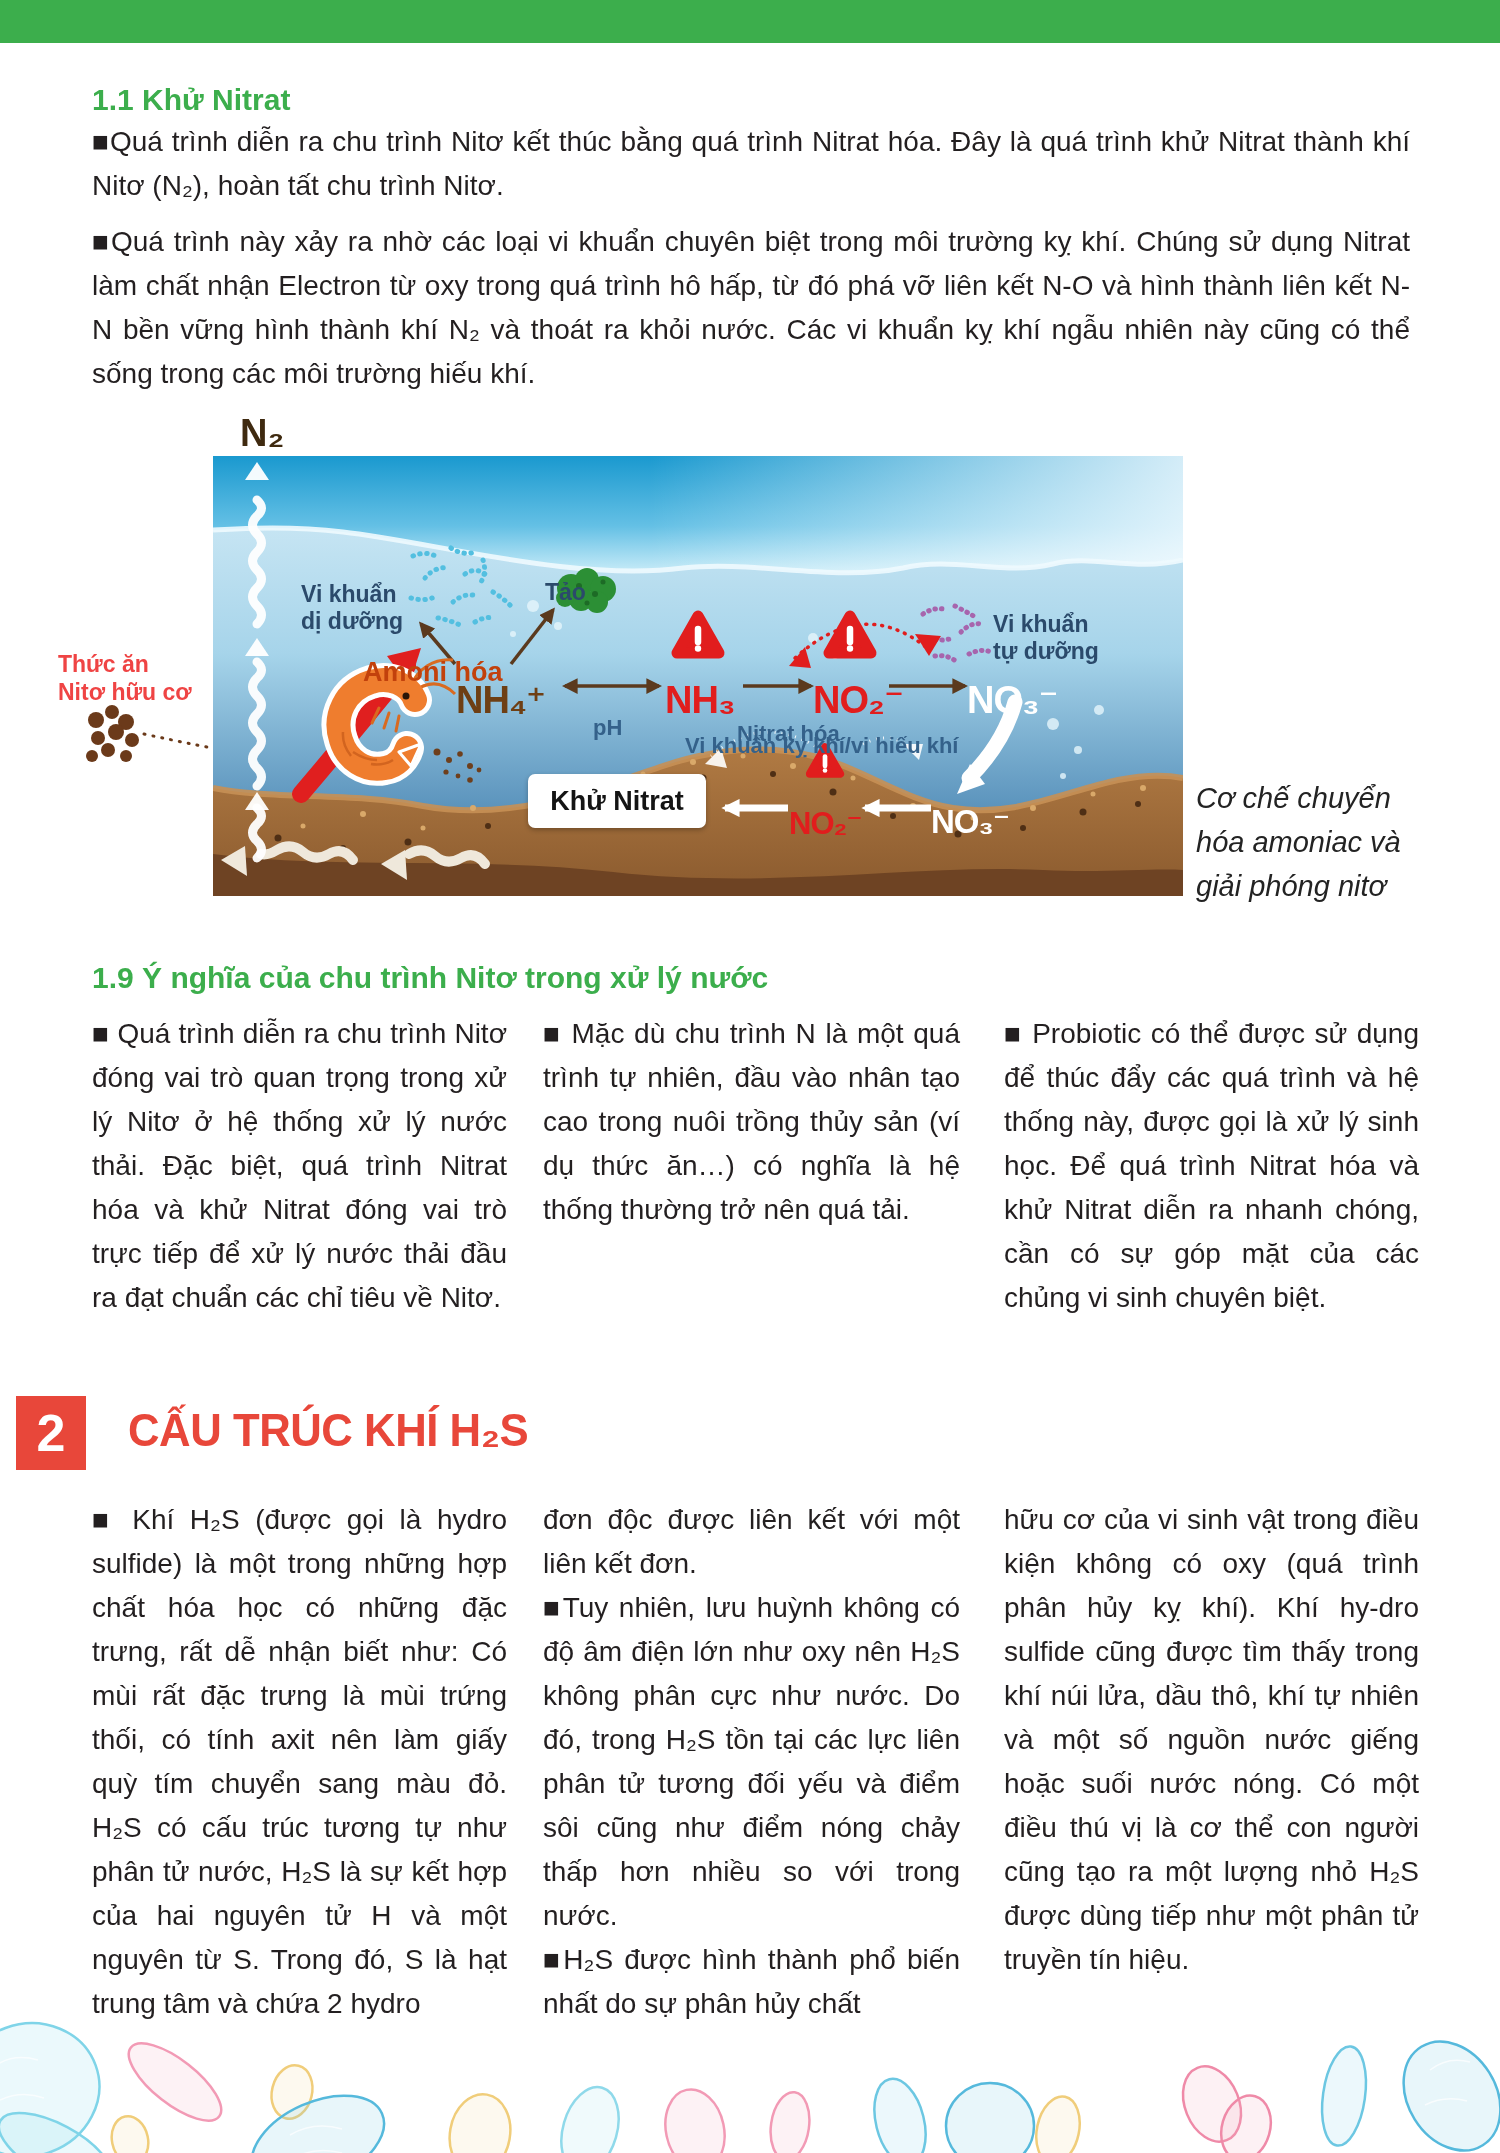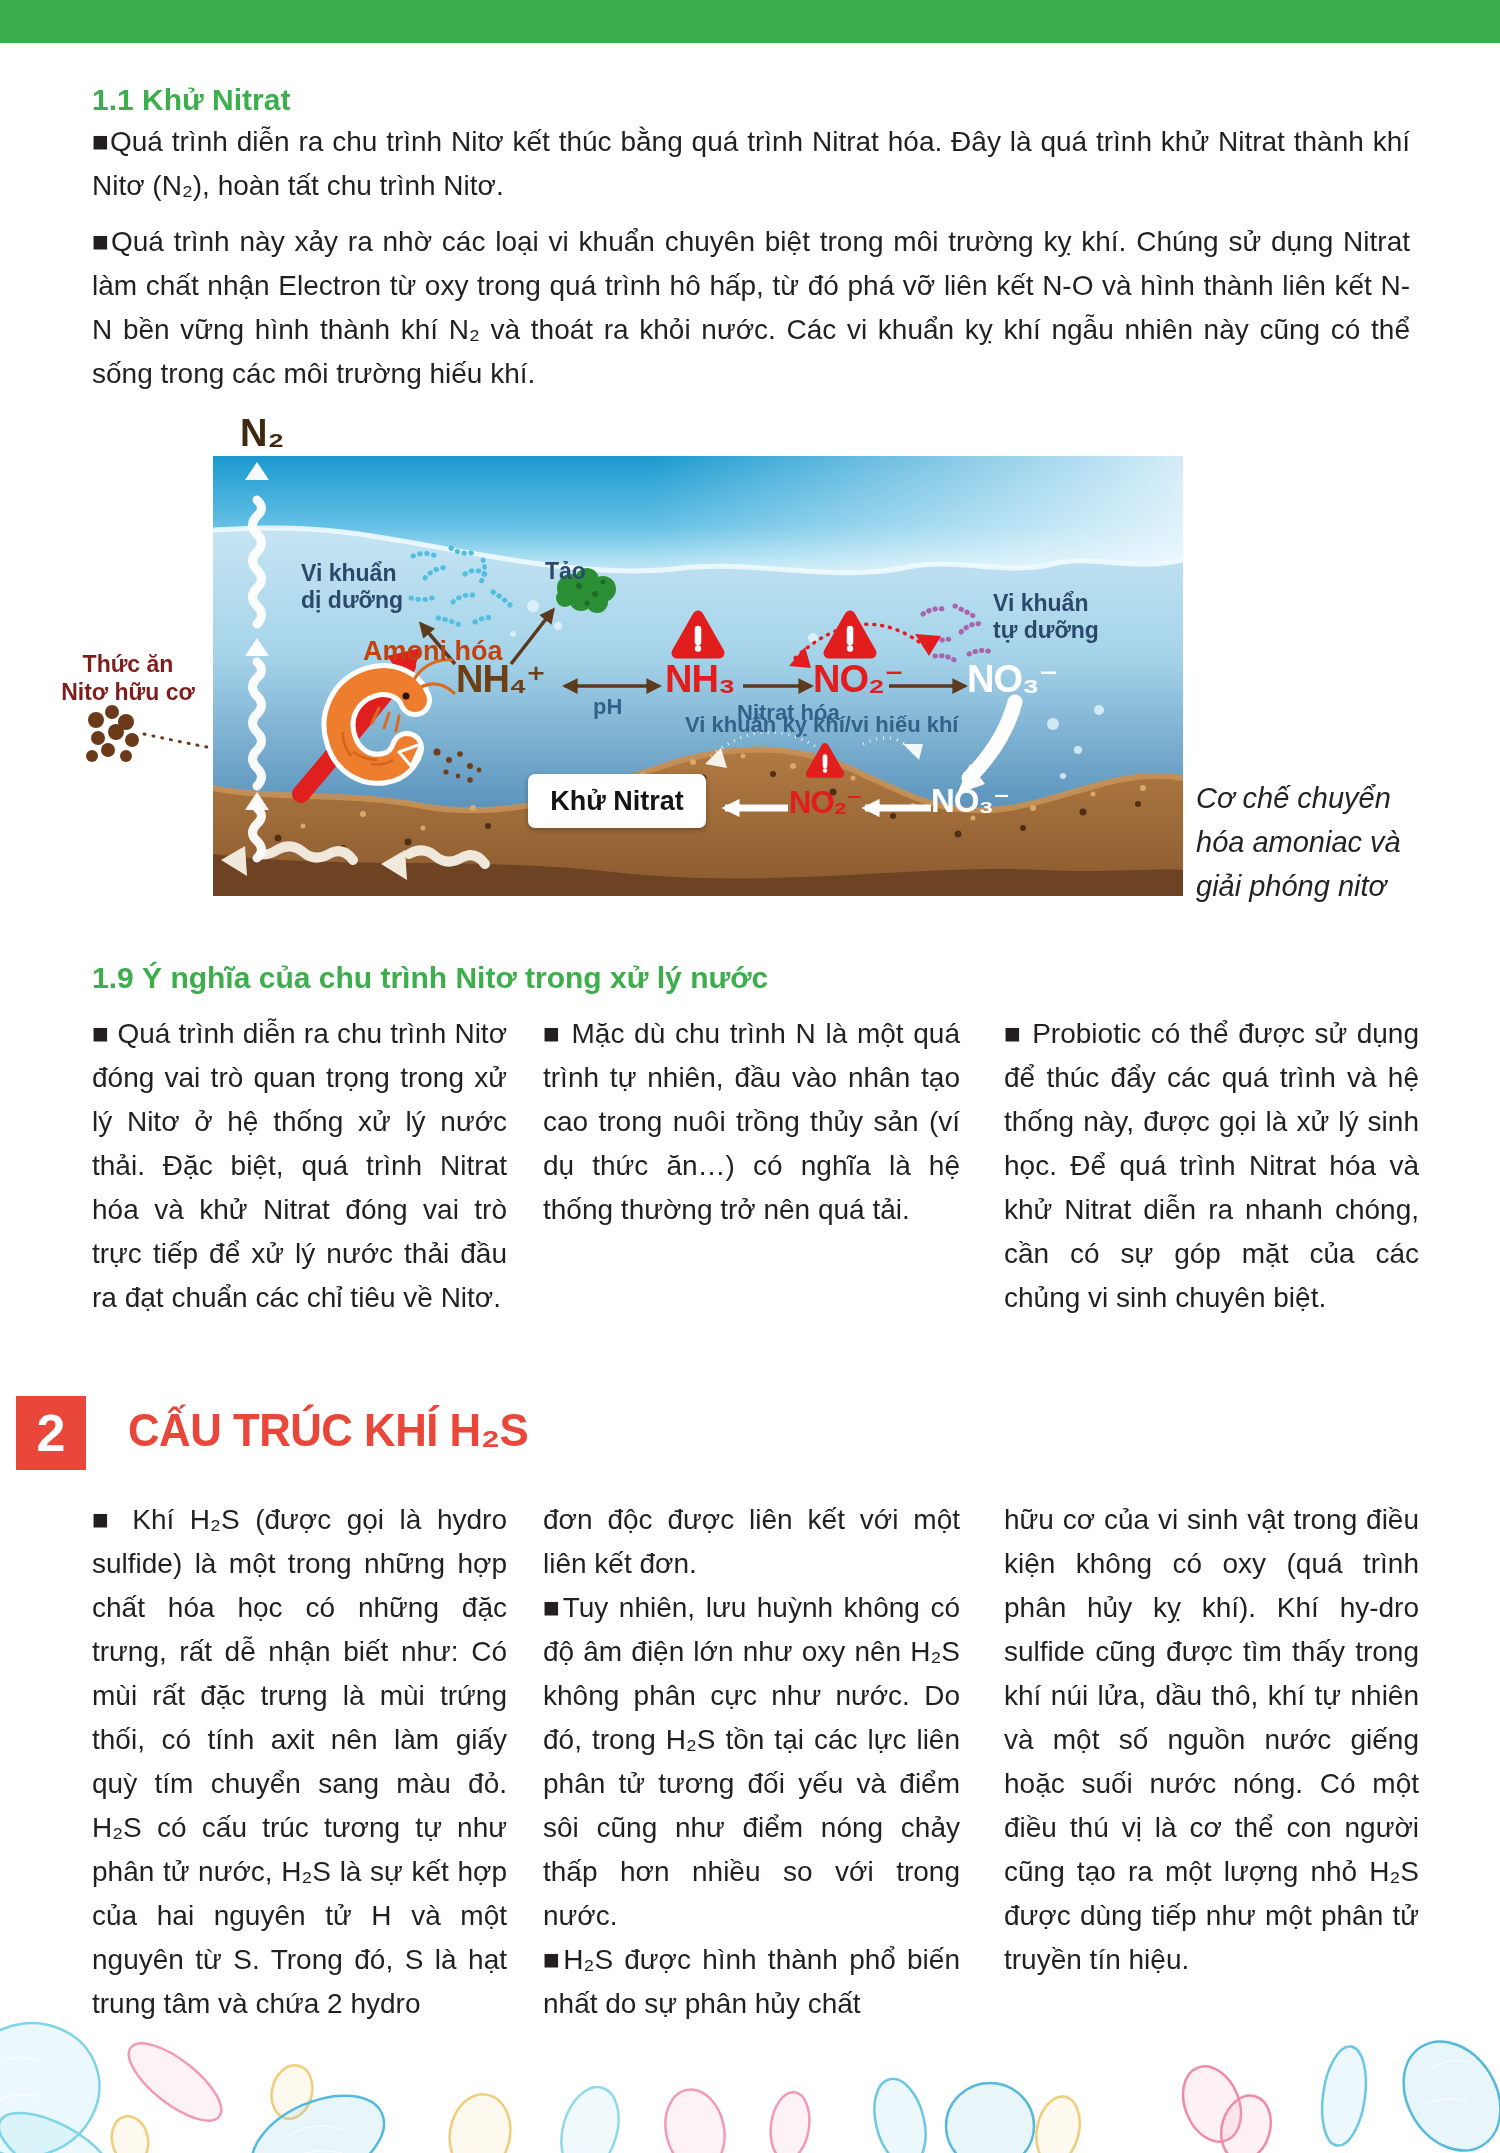--- a/index.html
+++ b/index.html
@@ -7,33 +7,33 @@
         font-family:"Liberation Sans","DejaVu Sans",sans-serif;color:#231f20;}
   .abs{position:absolute;}
   .topbar{left:0;top:0;width:1500px;height:43px;background:#3cae4c;}
   .h-green{color:#3cae4c;font-weight:800;font-size:30px;line-height:36px;margin:0;}
   .body-text{font-size:28px;line-height:44px;text-align:justify;margin:0;color:#231f20;}
   .col{width:415px;}
   .col p{margin:0;}
   
   .diagram{left:213px;top:456px;width:970px;height:440px;}
   .diagram svg.scene{position:absolute;left:0;top:0;width:970px;height:440px;}
-  .dlabel{position:absolute;white-space:pre-line;}
+  .dlabel{position:absolute;white-space:pre-line;margin-top:21px;}
   .navy{color:#2b4a6b;font-size:23px;line-height:27px;font-weight:600;}
   .navy-light{color:#34618a;font-size:22px;line-height:26px;font-weight:600;}
   .brown{color:#c2410c;font-size:27px;font-weight:600;}
   .formula{font-weight:800;font-size:38px;line-height:38px;letter-spacing:-1px;}
   .f-brown{color:#6e3f14;}
   .f-red{color:#e11d1d;}
   .f-white{color:#ffffff;}
   .khu-box{position:absolute;left:315px;top:318px;width:178px;height:54px;background:#ffffff;
            border-radius:7px;display:flex;align-items:center;justify-content:center;
            font-size:27px;font-weight:800;color:#141414;box-shadow:0 2px 5px rgba(0,0,0,.28);}
   .n2-label{left:240px;top:412px;font-size:38px;font-weight:800;color:#3f2a10;letter-spacing:0;}
-  .feed-label{left:58px;top:650px;width:140px;text-align:center;color:#7f1d1d;
+  .feed-label{left:58px;top:650px;width:140px;text-align:left;color:#ef4444;
               font-size:23px;line-height:28px;font-weight:600;white-space:pre-line;}
   .caption{left:1196px;top:776px;width:240px;font-style:italic;font-size:29px;line-height:44px;
            color:#232323;white-space:pre-line;}
   
   .s2box{left:16px;top:1396px;width:70px;height:74px;background:#e8473a;display:flex;
          align-items:center;justify-content:center;color:#fff;font-size:52px;font-weight:800;}
   .h-red{left:128px;top:1398px;color:#e8473a;font-weight:800;font-size:46px;line-height:64px;
          margin:0;transform:scaleX(.95);transform-origin:left;letter-spacing:-.5px;white-space:nowrap;}
 </style>
 </head>

